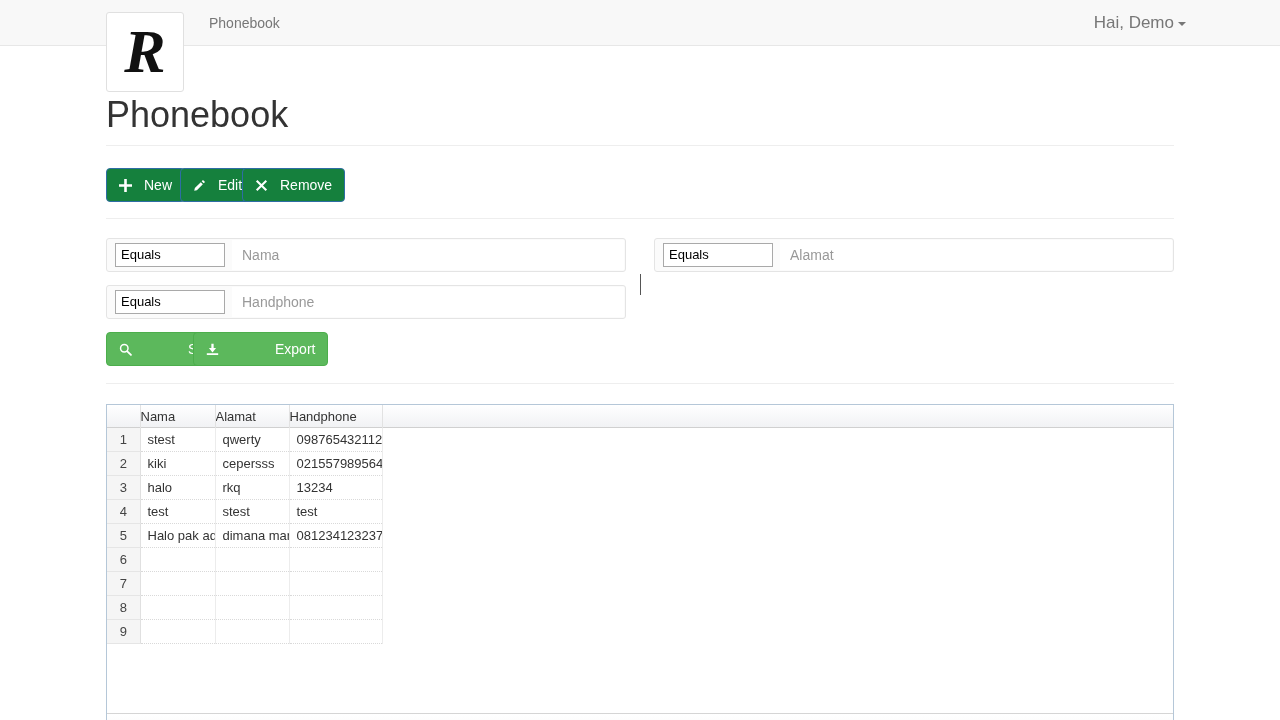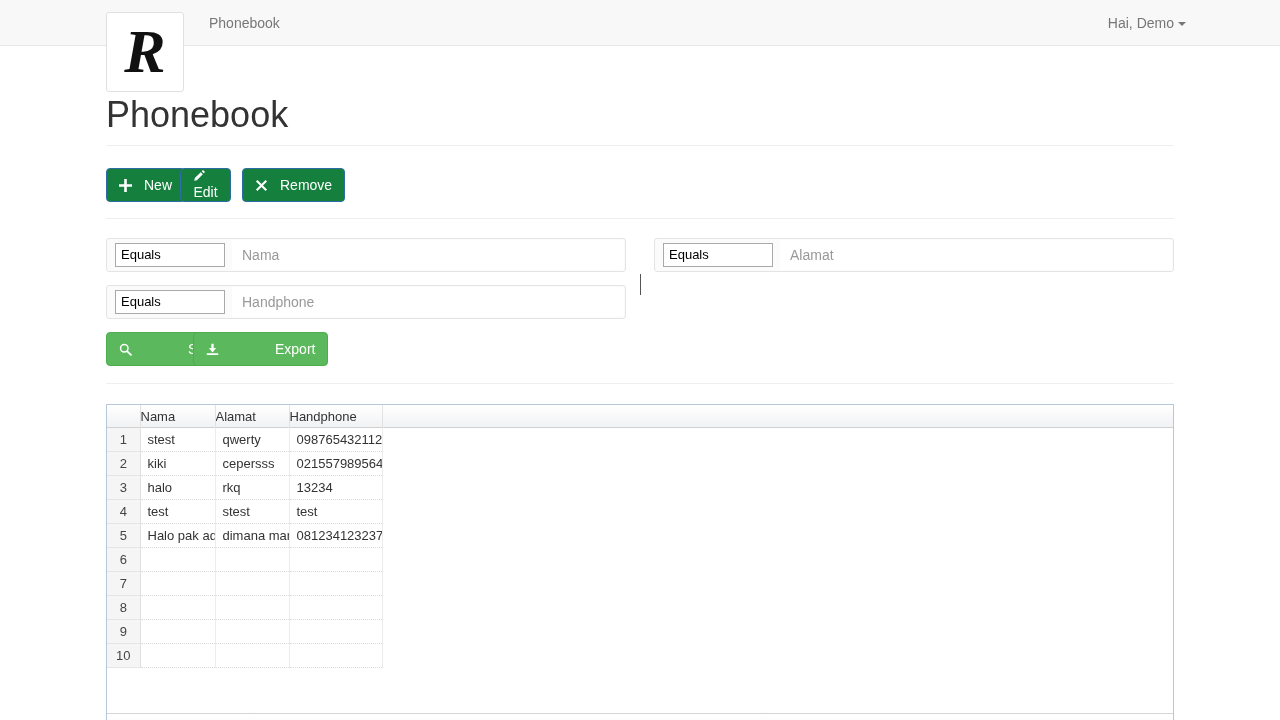--- a/index.html
+++ b/index.html
@@ -29,21 +29,21 @@
     left: 209px;
     top: 14px;
     font-size: 14px;
     color: #777777;
     line-height: 18px;
   }
   .navbar-right {
     position: absolute;
     right: 94px;
     top: 14px;
-    font-size: 14px;
+    font-size: 17px;
     color: #777777;
     line-height: 18px;
     white-space: nowrap;
     cursor: pointer;
   }
   .caret-down {
     display: inline-block;
     width: 0;
     height: 0;
     margin-left: 4px;
@@ -141,21 +141,21 @@
   }
   .btn .bi {
     display: inline-block;
     margin-right: 6px;
     font-size: 13px;
     line-height: 1;
   }
   .btn svg { margin-right: 6px; display:block; }
 
   #btn-new    { left: 0;   top: 122px; }
-  #btn-edit   { left: 74px; top: 122px; flex-direction: column; }
+  #btn-edit   { left: 74px; top: 122px; }
   #btn-remove { left: 136px; top: 122px; }
   #btn-search { left: 0;   top: 286px; }
   #btn-export { left: 87px; top: 286px; }
 
   
   .filter {
     position: absolute;
     height: 34px;
     box-sizing: border-box;
     background: #fbfbfb;
@@ -488,27 +488,20 @@
               <td class="cell"></td>
               <td class="rest"></td>
             </tr>
             <tr class="grid-row">
               <td class="idx">9</td>
               <td class="cell"></td>
               <td class="cell"></td>
               <td class="cell"></td>
               <td class="rest"></td>
             </tr>
-            <tr class="grid-row">
-              <td class="idx">10</td>
-              <td class="cell"></td>
-              <td class="cell"></td>
-              <td class="cell"></td>
-              <td class="rest"></td>
-            </tr>
           </tbody>
       </table>
     </div>
 
     <div class="grid-footer">
       
       
 
       
       

